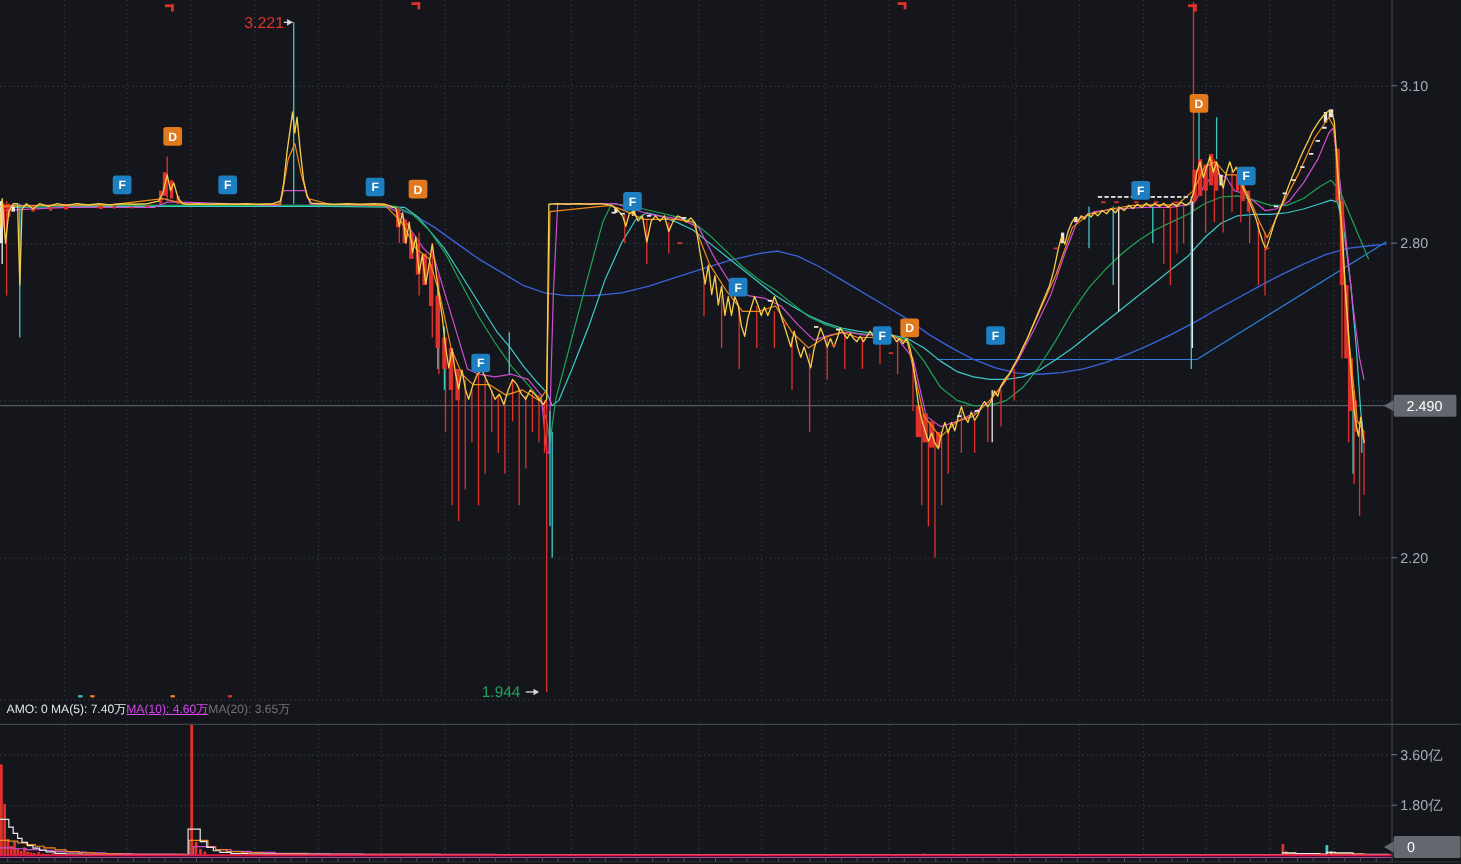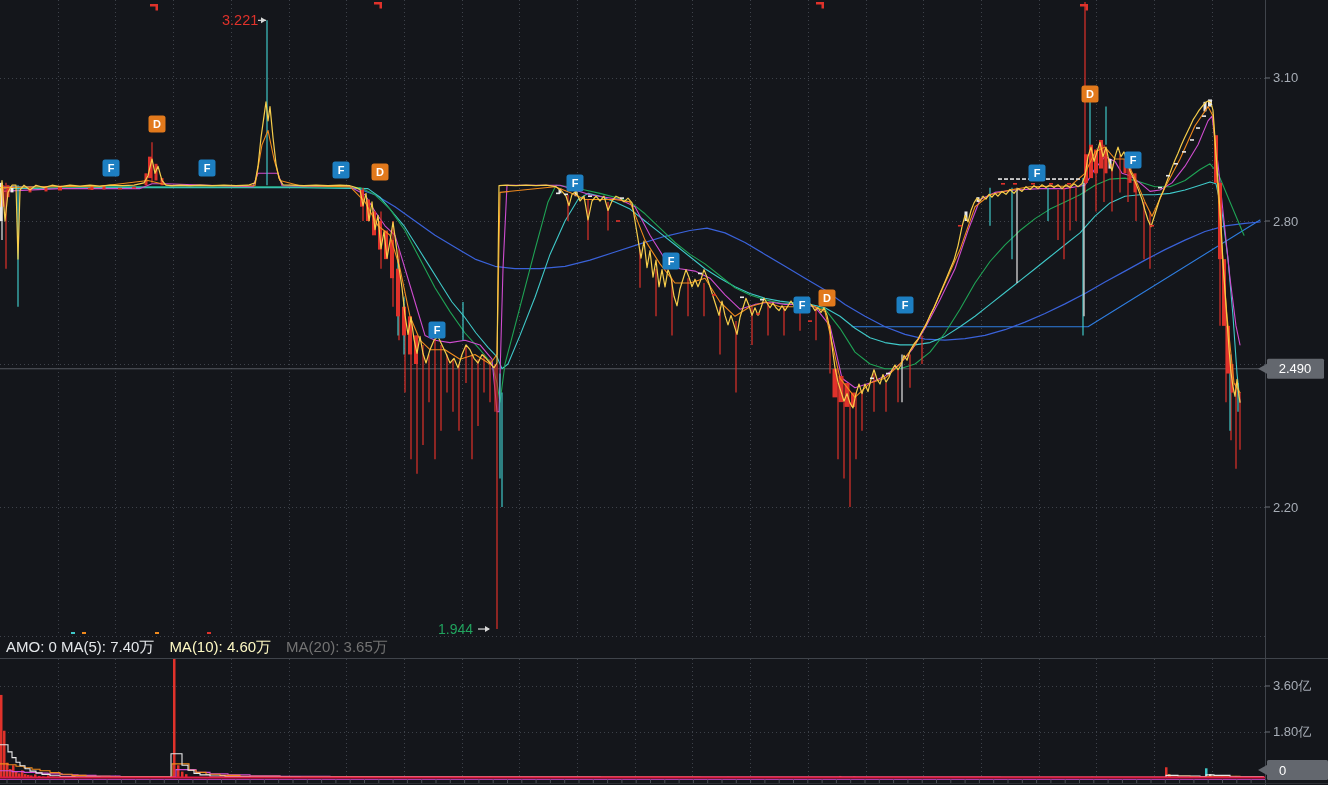--- a/index.html
+++ b/index.html
@@ -1,28 +1,28 @@
 <!DOCTYPE html>
 <html><head>
 <meta charset="utf-8">
 <style>
   html,body{margin:0;padding:0;background:#14161b;}
   .stage{position:relative;width:1328px;height:785px;overflow:hidden;
          font-family:"Liberation Sans",sans-serif;background:#14161b;}
   svg{position:absolute;left:0;top:0;}
-  #amo-row{position:absolute;left:6px;top:637px;height:20px;display:flex;align-items:center;
-           gap:15px;font-size:15px;white-space:nowrap;z-index:3;}
+  #amo-row{position:absolute;left:6px;top:637px;height:20px;display:flex;align-items:flex-start;
+           font-size:11px;white-space:nowrap;z-index:3;}
 </style>
 </head>
 <body>
 
 <div class="stage">
   <div id="amo-row">
     <span id="amo-label" style="color: rgb(228, 231, 234);">AMO: 0  MA(5): 7.40万</span>
-    <span id="ma10-label" style="color: #fef9c3;">MA(10): 4.60万</span>
+    <span id="ma10-label" style="color: #d946ef; text-decoration: underline;">MA(10): 4.60万</span>
     <span id="ma20-label" style="color: #737373;">MA(20): 3.65万</span>
   </div>
   <svg id="chart" width="1328" height="785" viewBox="0 0 1328 785">
       <rect x="0" y="0" width="1328" height="785" fill="#14161b"></rect>
       <g>
         <line x1="58.5" y1="0" x2="58.5" y2="636" stroke="#3e424a" stroke-width="1" stroke-dasharray="1 3"></line>
         <line x1="58.5" y1="659" x2="58.5" y2="778" stroke="#3e424a" stroke-width="1" stroke-dasharray="1 3"></line>
         <line x1="115.5" y1="0" x2="115.5" y2="636" stroke="#3e424a" stroke-width="1" stroke-dasharray="1 3"></line>
         <line x1="115.5" y1="659" x2="115.5" y2="778" stroke="#3e424a" stroke-width="1" stroke-dasharray="1 3"></line>
         <line x1="173.5" y1="0" x2="173.5" y2="636" stroke="#3e424a" stroke-width="1" stroke-dasharray="1 3"></line>

